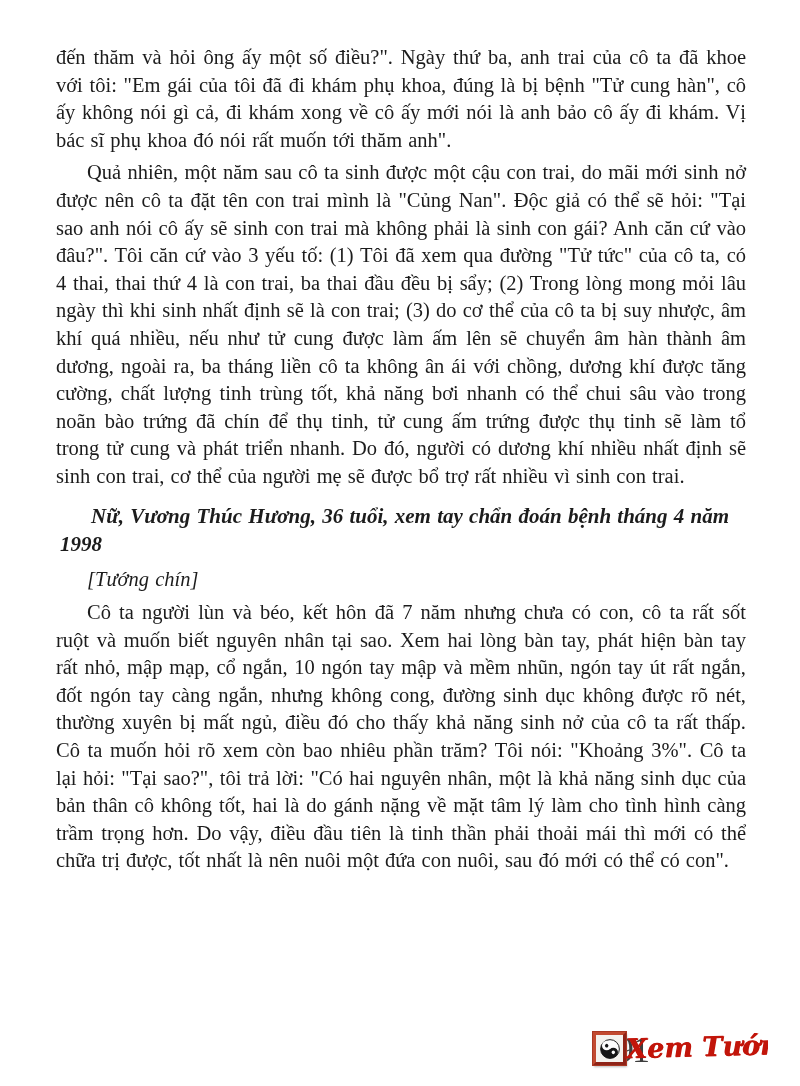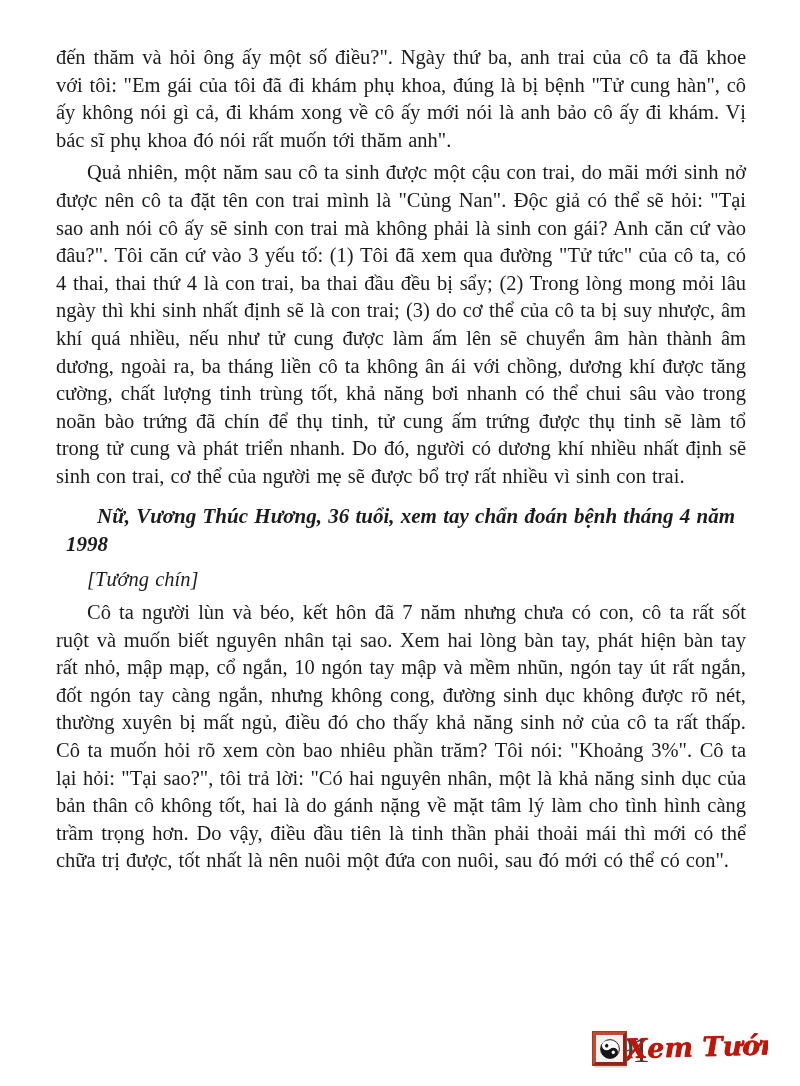--- a/index.html
+++ b/index.html
@@ -27,21 +27,21 @@
     word-spacing: 1px;
   }
   .para {
     margin: 0 0 5px 0;
     text-indent: 31px;
   }
   .para.no-indent {
     text-indent: 0;
   }
   .case-heading {
-    margin: 11px 0 8px 10px;
+    margin: 11px 0 8px 4px;
     text-indent: 31px;
     font-weight: bold;
     font-style: italic;
     font-size: 21px;
     line-height: 28px;
     text-align: left;
   }
   .section-label {
     margin: 0 0 6px 0;
     text-indent: 31px;

